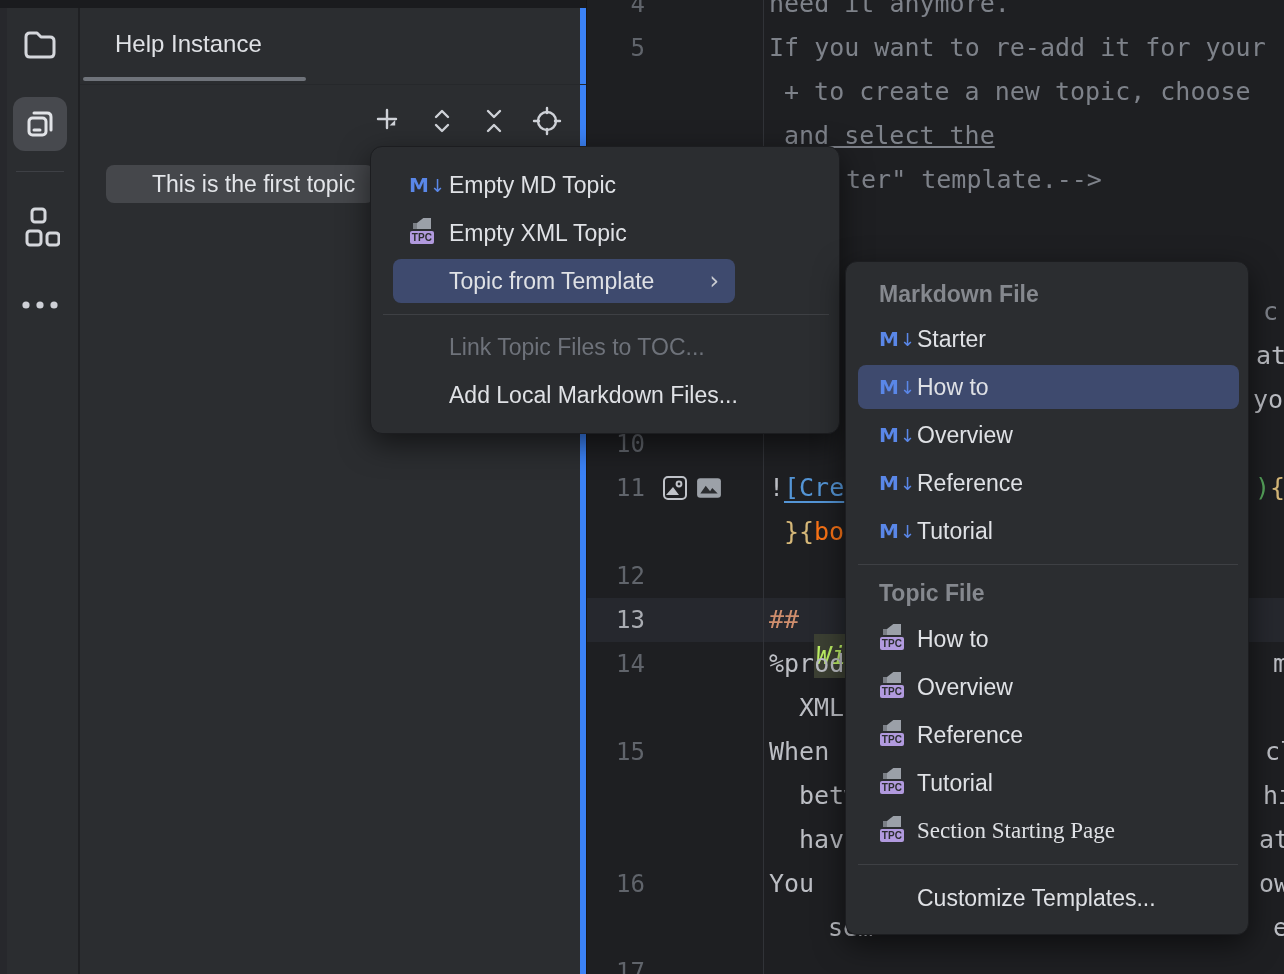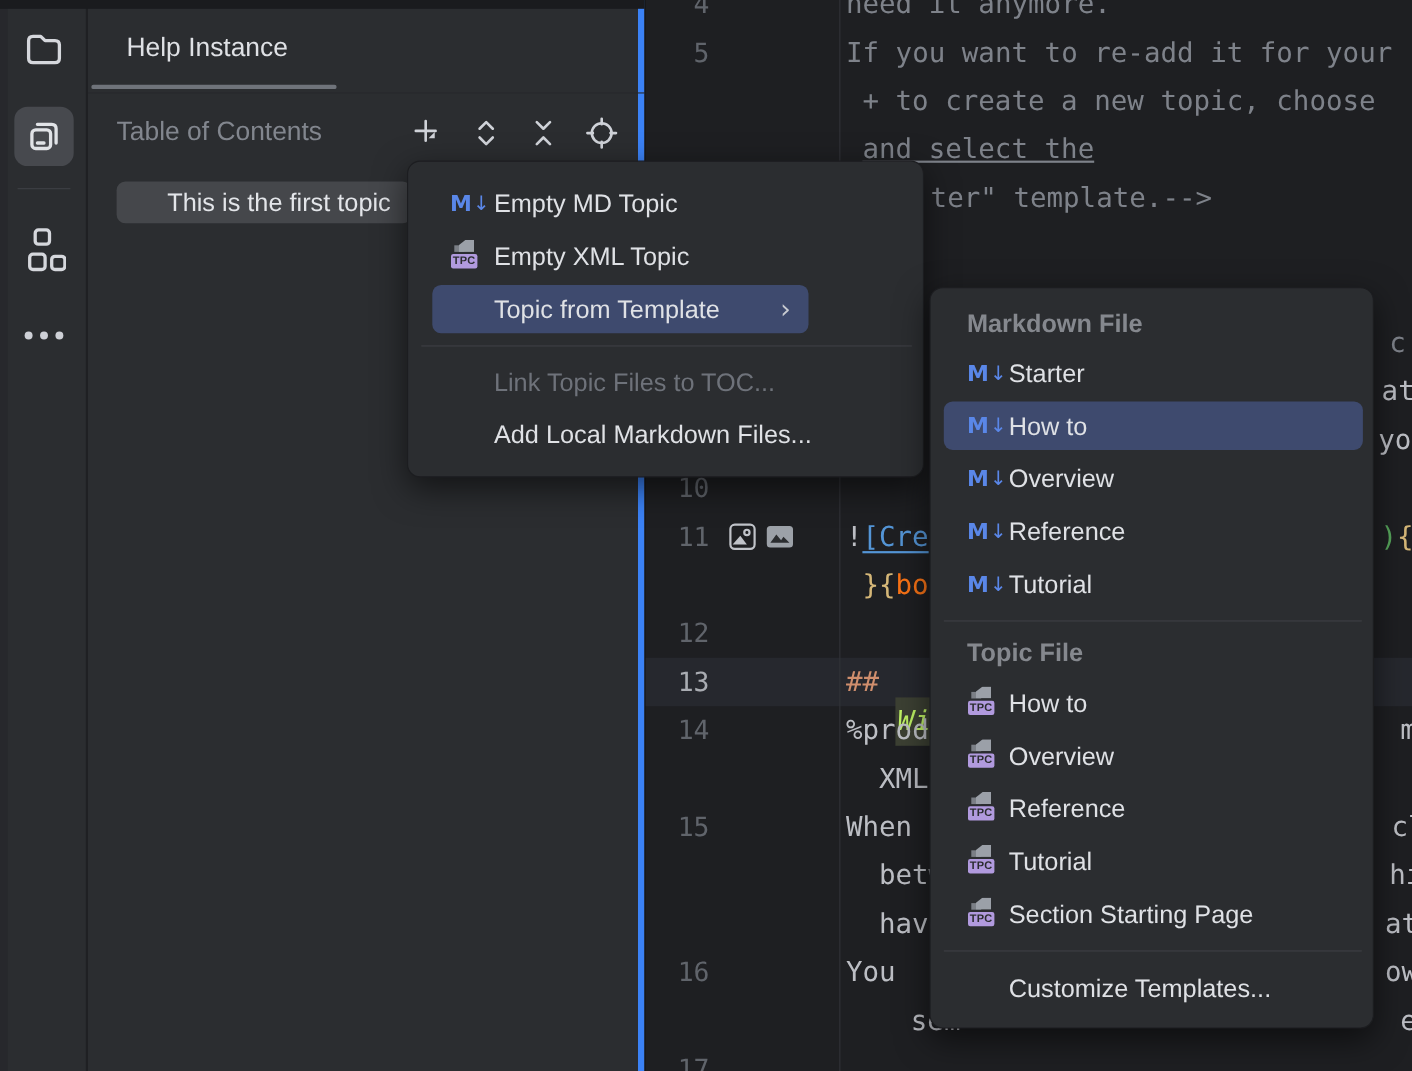--- a/index.html
+++ b/index.html
@@ -102,21 +102,20 @@
             <circle cx="34" cy="6" r="3.6"></circle>
         </svg>
       </span>
     </div>
   </div>
 
   <div id="toc-panel">
     <div id="tab-title">Help Instance</div>
     <div id="tab-underline"></div>
     <div id="panel-header-sep"></div>
-    <div id="panel-title">Table of Contents</div>
 
     <div class="tool-ic" style="left:294px">
       <svg width="30" height="30" viewBox="0 0 30 30">
         <g stroke="#cfd2d8" stroke-width="2.4" stroke-linecap="round" fill="none">
           <path d="M13 4 v18 M4 13 h18"></path>
         </g>
         <path d="M22 27 l7 0 0 -7 z" fill="#cfd2d8" transform="translate(-2,-2) scale(0.8)"></path>
       </svg>
     </div>
     <div class="tool-ic" style="left:347px">
@@ -299,21 +298,21 @@
           <span class="bdg">TPC</span>
         </span>
         <span class="lbl" style="left: 59px;">Tutorial</span>
       </div>
       <div class="menu-row" style="left: 12px; width: 381px; top: 547px;">
         <span class="tpc-ic ic" style="left: 21px;">
           <span class="pg2"></span>
           <span class="pg"></span>
           <span class="bdg">TPC</span>
         </span>
-        <span class="lbl" style="left: 59px;">Section Starting Page</span>
+        <span class="lbl" style="left: 59px; font-family: Liberation Serif, serif;">Section Starting Page</span>
       </div>
       <div class="menu-sep" style="left: 12px; width: 380px; top: 602px;"></div>
       <div class="menu-row" style="left: 12px; width: 381px; top: 614px;">
         <span class="lbl" style="left: 59px;">Customize Templates...</span>
       </div>
     </div>
 
 </div>
 
 </body></html>

